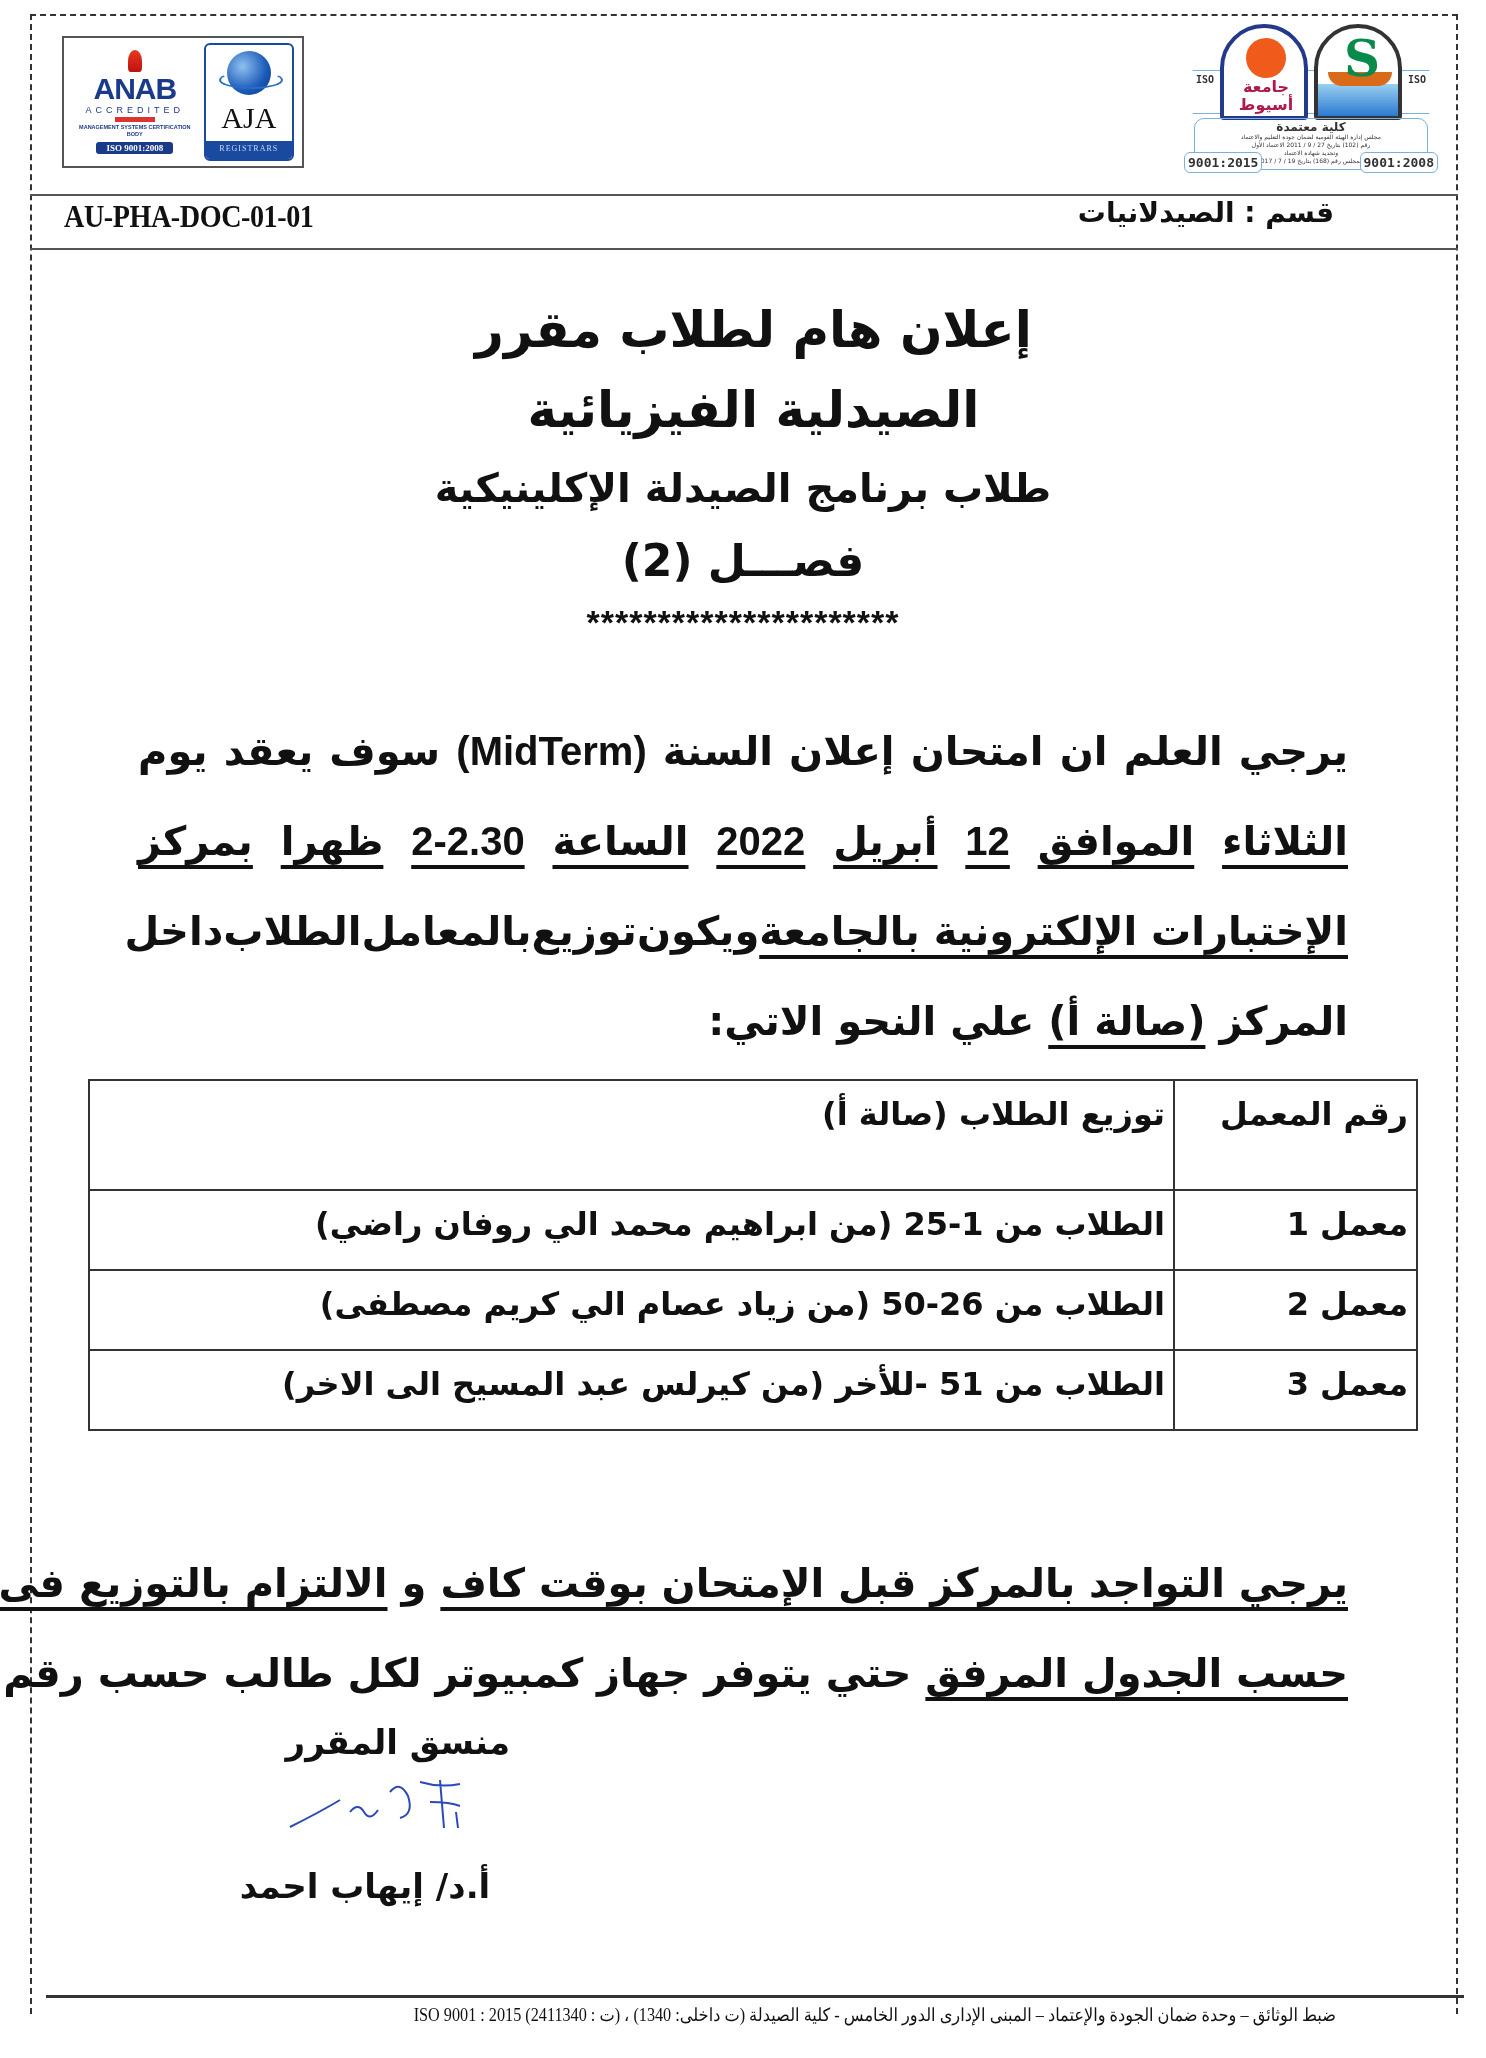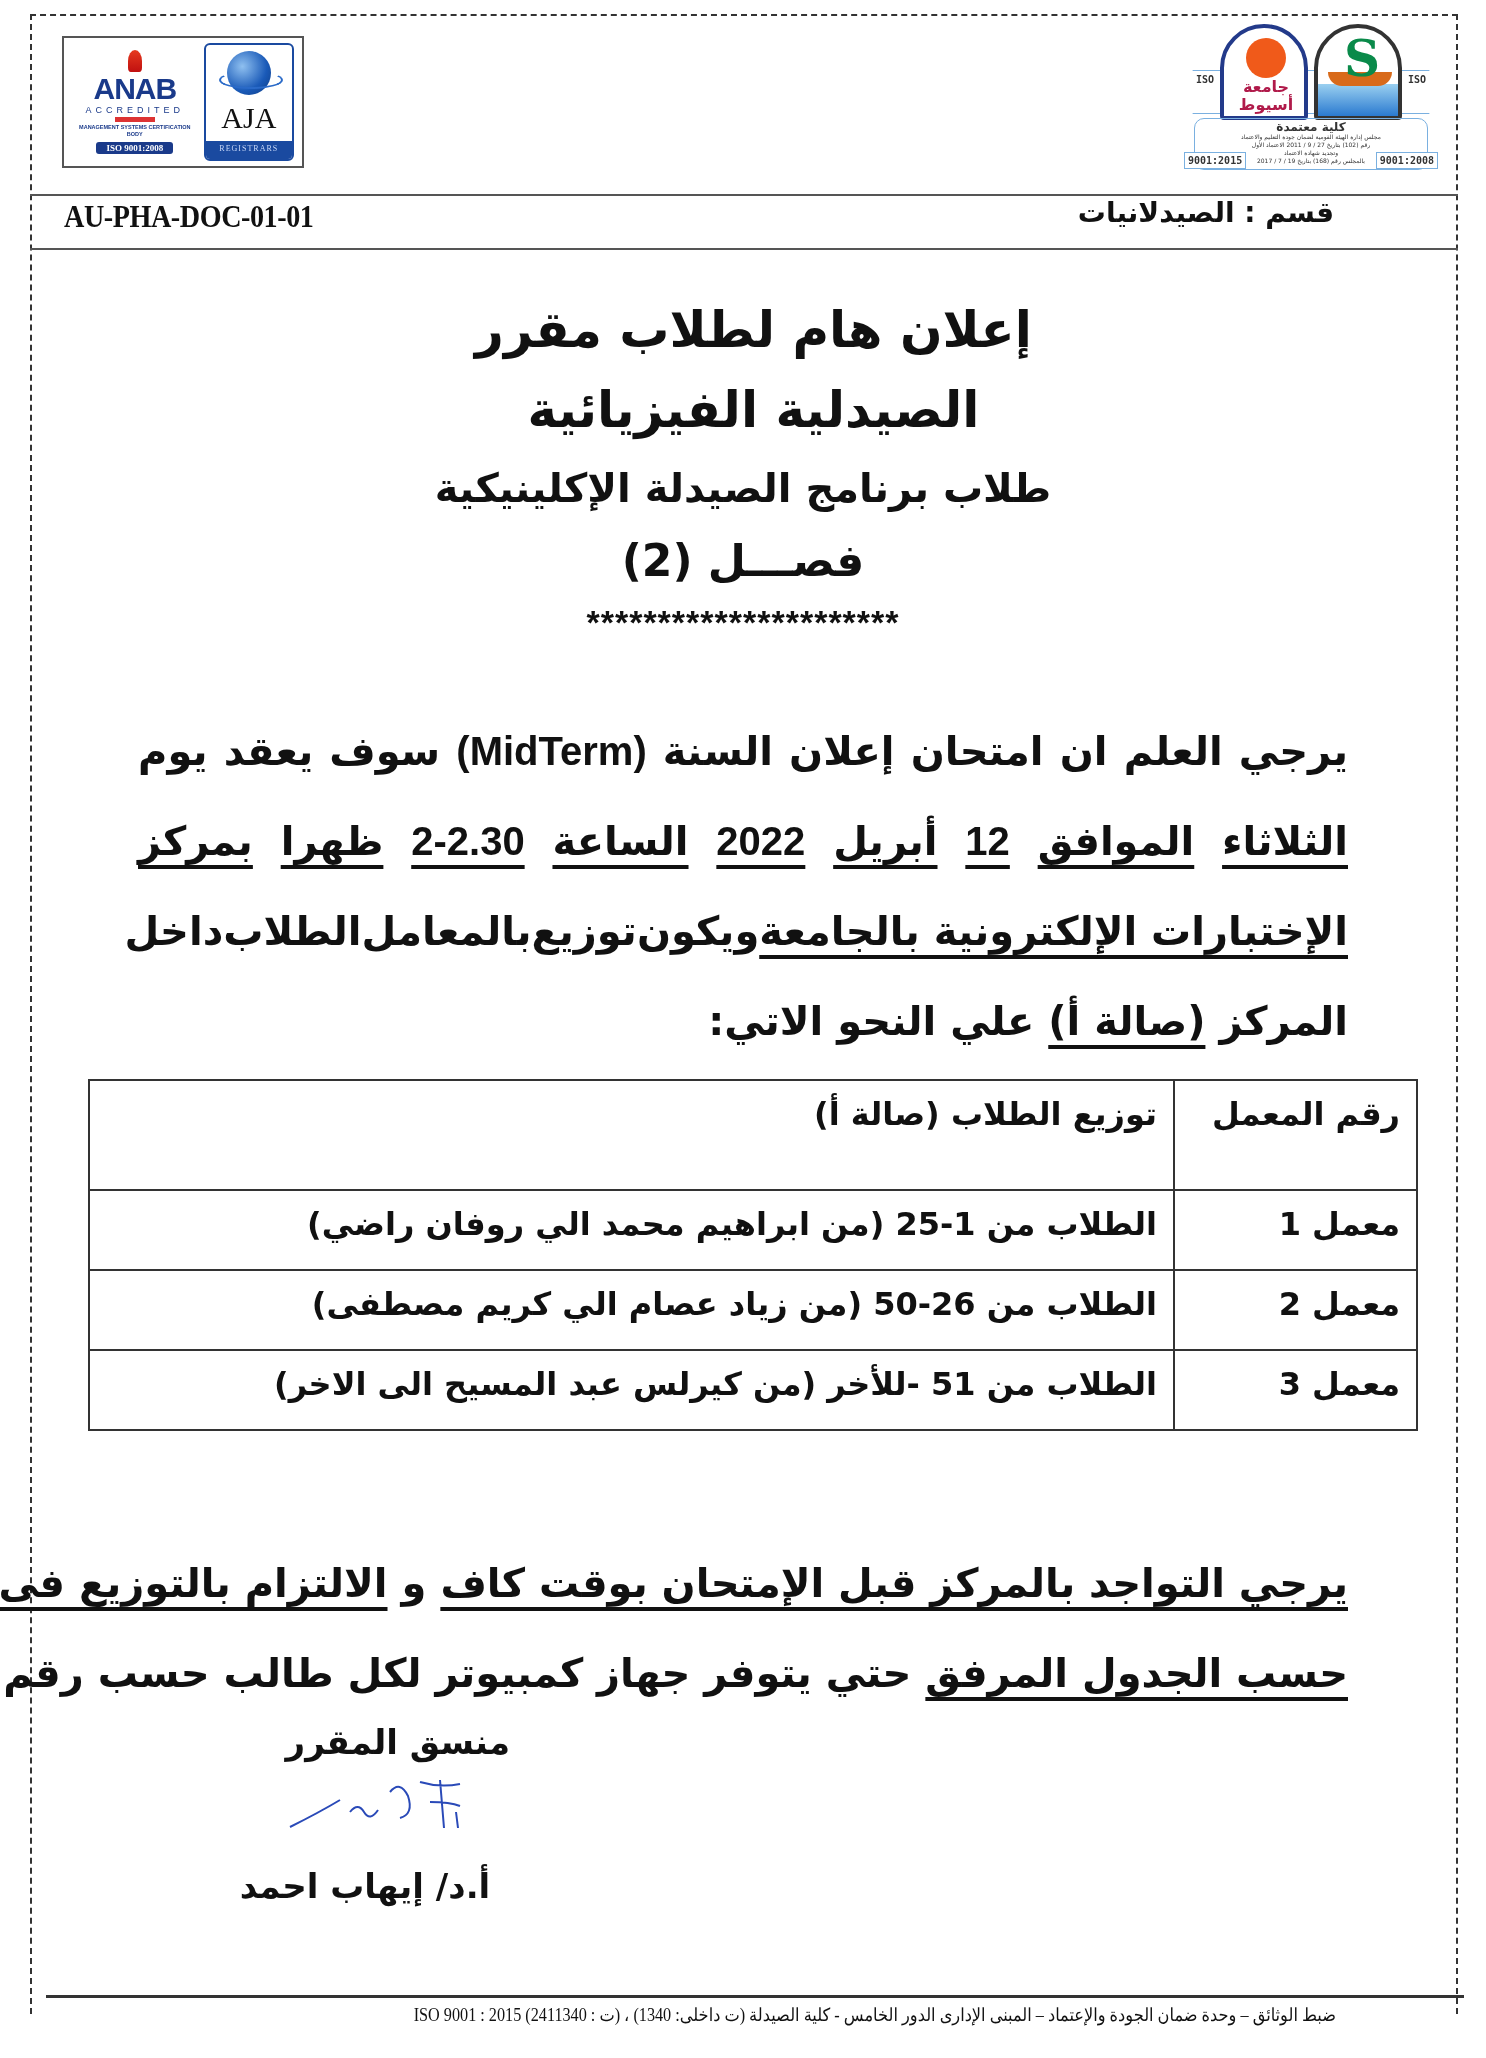--- a/index.html
+++ b/index.html
@@ -35,21 +35,21 @@
   .logo-right .arch { position: absolute; top: 2px; width: 88px; height: 96px; border-radius: 44px 44px 4px 4px; border: 4px solid #1a2a6a; background: #fff; overflow: hidden; }
   .arch.a1 { left: 40px; border-color: #233a8a; }
   .arch.a2 { left: 134px; border-color: #333; }
   .arch.a1 .sun { position: absolute; left: 22px; top: 10px; width: 40px; height: 40px; border-radius: 50%; background: #f05a1a; }
   .arch.a1 .txt { position: absolute; left: 10px; top: 50px; width: 64px; height: 38px; color: #b01a4a; font-size: 16px; font-weight: bold; text-align: center; line-height: 18px; direction: rtl; }
   .arch.a2 .snake { position: absolute; left: 26px; top: 6px; font-size: 50px; color: #0a8a4a; font-weight: bold; font-family: "DejaVu Serif", serif; line-height: 50px; }
   .arch.a2 .cup { position: absolute; left: 10px; top: 44px; width: 64px; height: 14px; background: #d86a1a; border-radius: 0 0 32px 32px; }
   .arch.a2 .water { position: absolute; left: 0; bottom: 0; width: 100%; height: 32px; background: linear-gradient(#9ad0f0, #2a7ad0); }
   .logo-right .cert { position: absolute; left: 14px; top: 96px; width: 234px; height: 52px; border: 1.5px solid #7ab0e0; border-radius: 10px; font-size: 6px; text-align: center; direction: rtl; color: #333; padding-top: 4px; line-height: 8px; }
   .logo-right .cert b { font-size: 12px; }
-  .logo-right .nb { position: absolute; top: 130px; font-family: "DejaVu Sans Mono", monospace; font-size: 10px; font-weight: bold; color: #333; border: 1px solid #7ab0e0; padding: 2px 3px; background: #fff; border-radius: 0; }
+  .logo-right .nb { position: absolute; top: 130px; font-family: "DejaVu Sans Mono", monospace; font-size: 13px; font-weight: bold; color: #333; border: 1px solid #7ab0e0; padding: 2px 3px; background: #fff; border-radius: 6px; }
 
   
   .hline { position: absolute; left: 30px; width: 1428px; height: 0; border-top: 2px solid #555; }
   .doc-code { position: absolute; left: 64px; top: 198px; font-family: "Liberation Serif", serif; font-weight: bold; font-size: 32px; letter-spacing: -0.5px; transform: scaleX(0.88); transform-origin: left center; }
   .dept { position: absolute; right: 152px; top: 196px; font-family: "DejaVu Sans", sans-serif; font-weight: bold; font-size: 28px; direction: rtl; }
 
   
   .titles { position: absolute; left: 0; width: 1486px; top: 290px; text-align: center; direction: rtl; font-weight: bold; }
   .t1, .t2 { font-size: 50px; line-height: 80px; padding-left: 21px; }
   .t3 { font-size: 40px; line-height: 76px; }
@@ -58,21 +58,21 @@
 
   
   .para { position: absolute; right: 138px; width: 1210px; direction: rtl; font-weight: bold; font-size: 40px; text-align: justify; }
   .para .line { height: 90px; line-height: 90px; white-space: nowrap; display: flex; justify-content: space-between; }
   .para .line.last { justify-content: flex-start; gap: 14px; }
   .u { text-decoration: underline; text-decoration-thickness: 4px; text-underline-offset: 10px; }
   .en { font-family: "Liberation Sans", sans-serif; }
 
   
   table.dist { position: absolute; left: 88px; top: 1079px; width: 1330px; border-collapse: collapse; direction: rtl; }
-  table.dist td, table.dist th { border: 2px solid #333; vertical-align: top; font-weight: bold; padding: 14px 16px 0 12px; text-align: right; }
+  table.dist td, table.dist th { border: 2px solid #333; vertical-align: top; font-weight: bold; padding: 14px 8px 0 12px; text-align: right; }
   table.dist th { font-size: 32px; height: 110px; }
   table.dist td { font-size: 32px; height: 80px; text-align: right; }
   table.dist .c1 { width: 243px; }
 
   .para2 { top: 1538px; }
 
   .sig { position: absolute; left: 220px; top: 1712px; width: 290px; direction: rtl; font-weight: bold; text-align: center; }
   .sig .role { font-size: 34px; line-height: 60px; text-align: right; }
   .sig .scribble { height: 70px; position: relative; }
   .sig .name { font-size: 34px; line-height: 60px; margin-top: 14px; }

